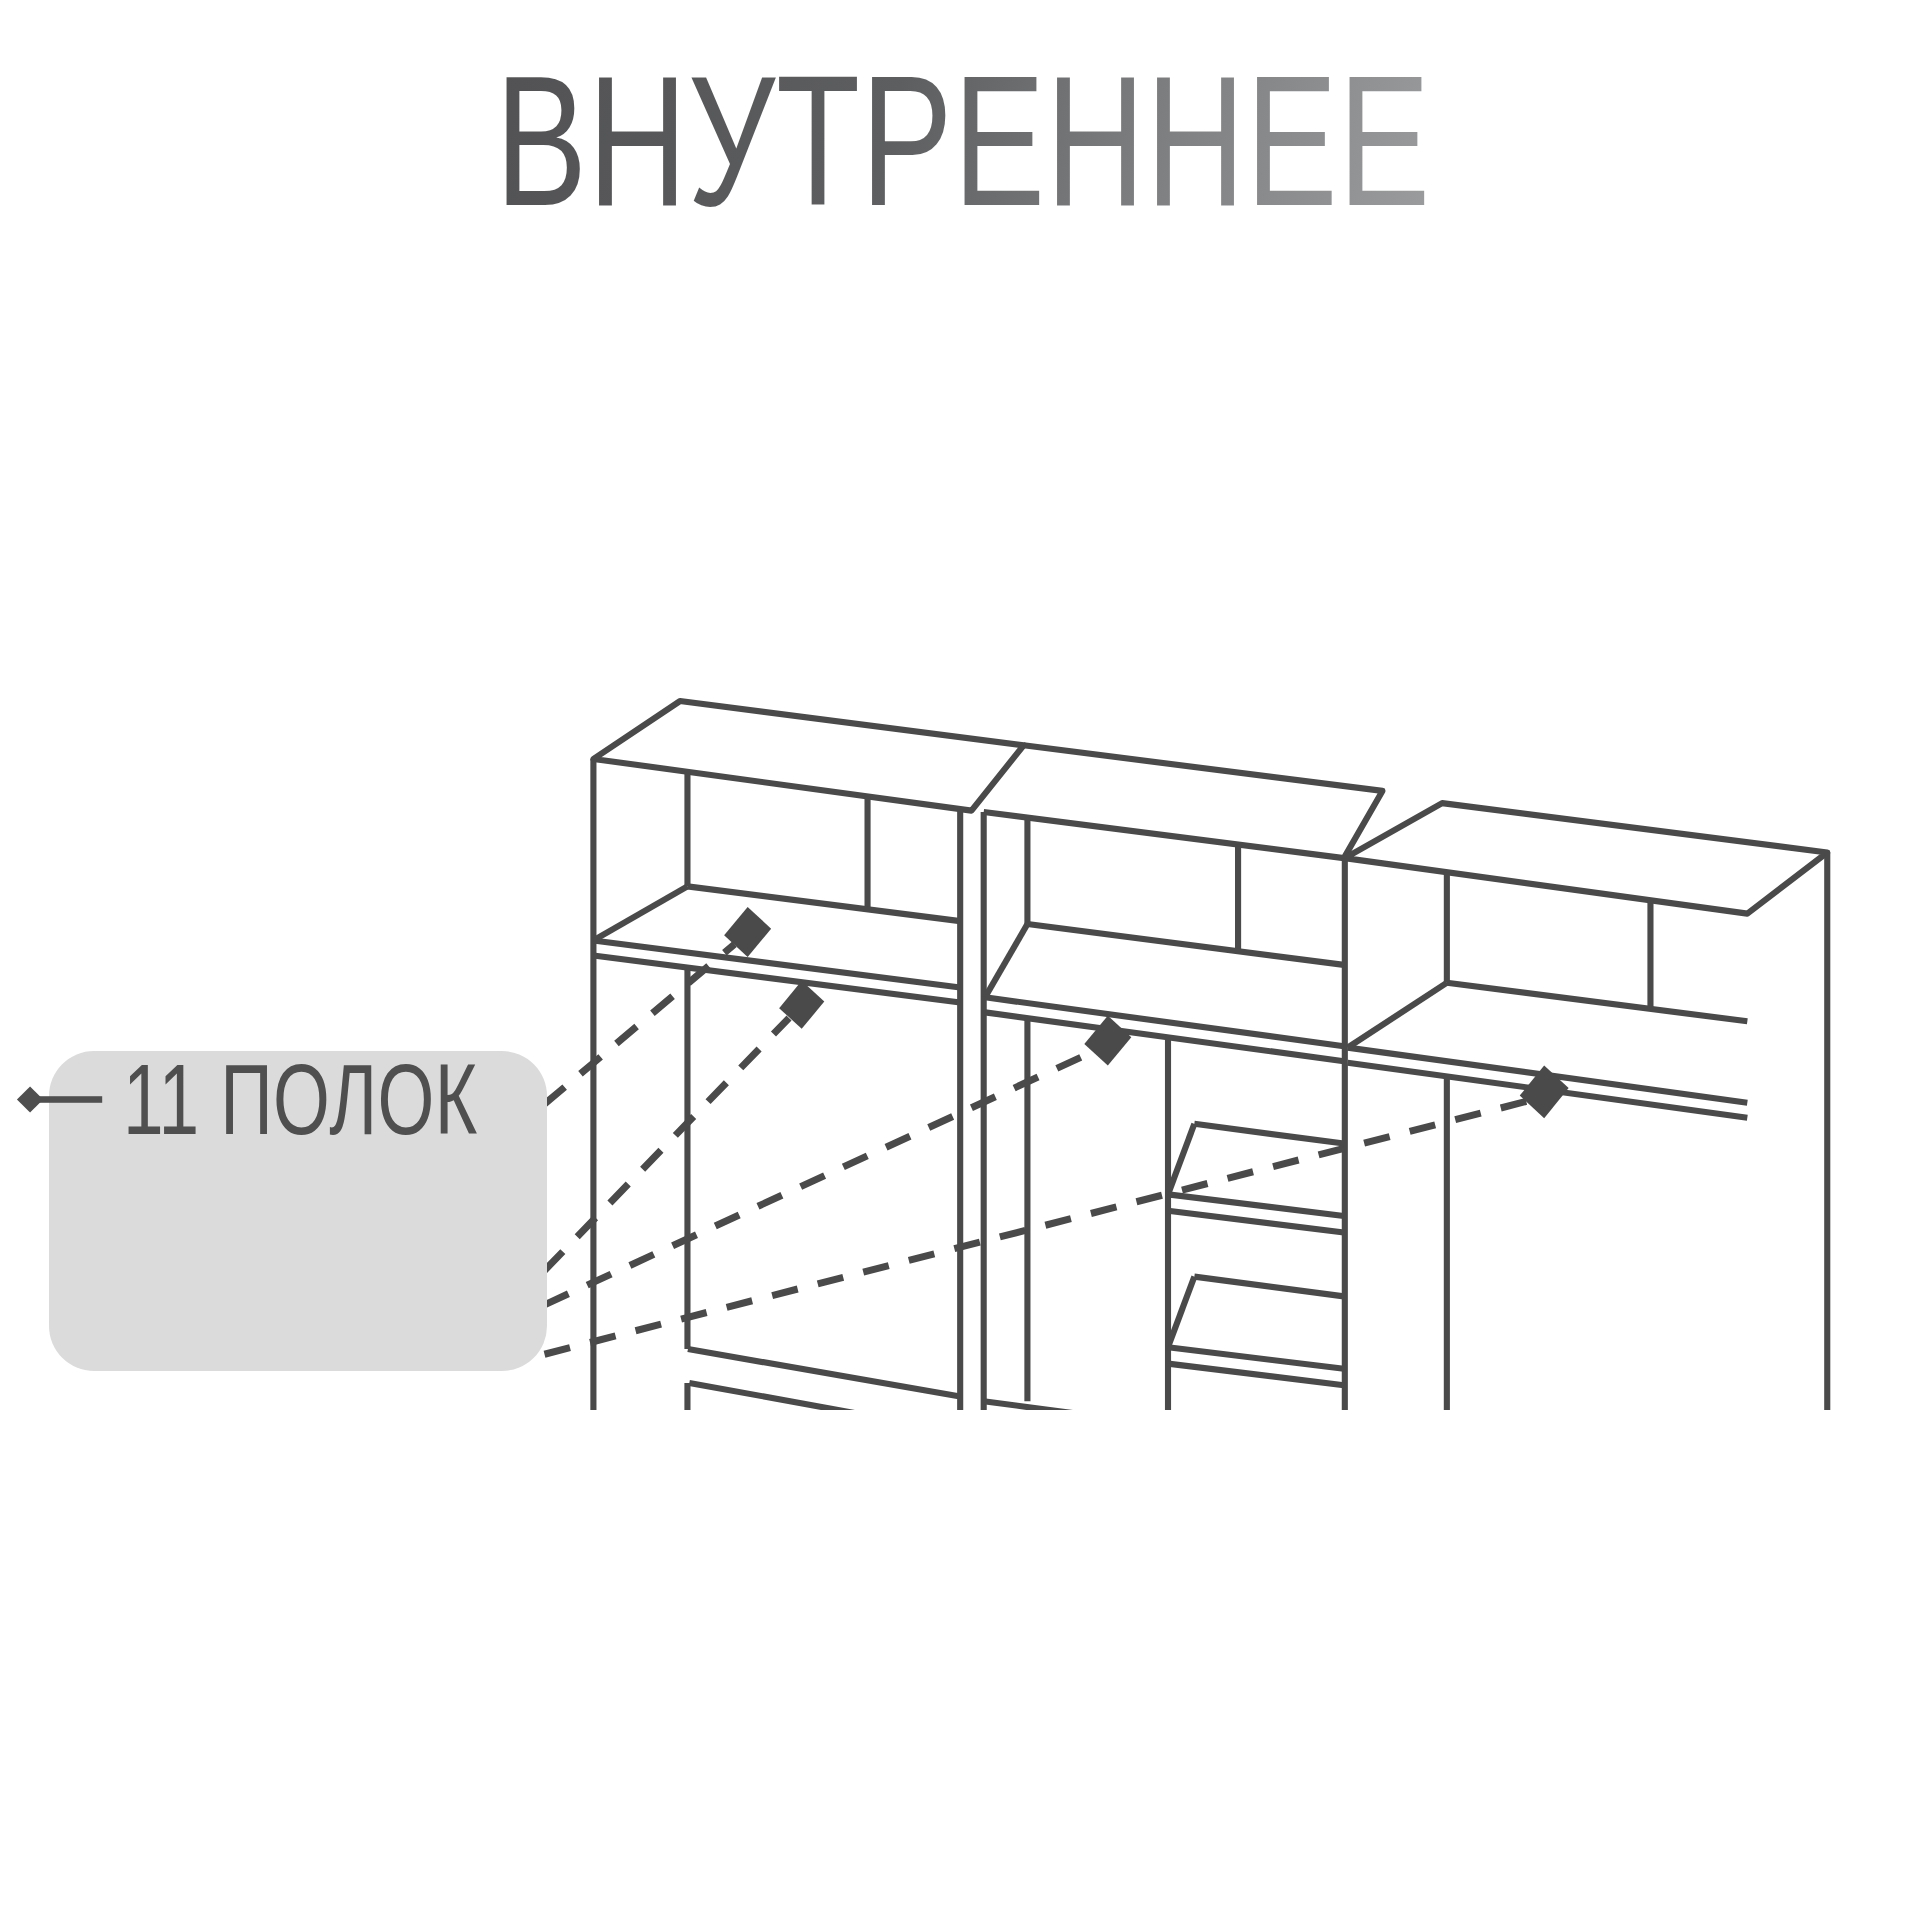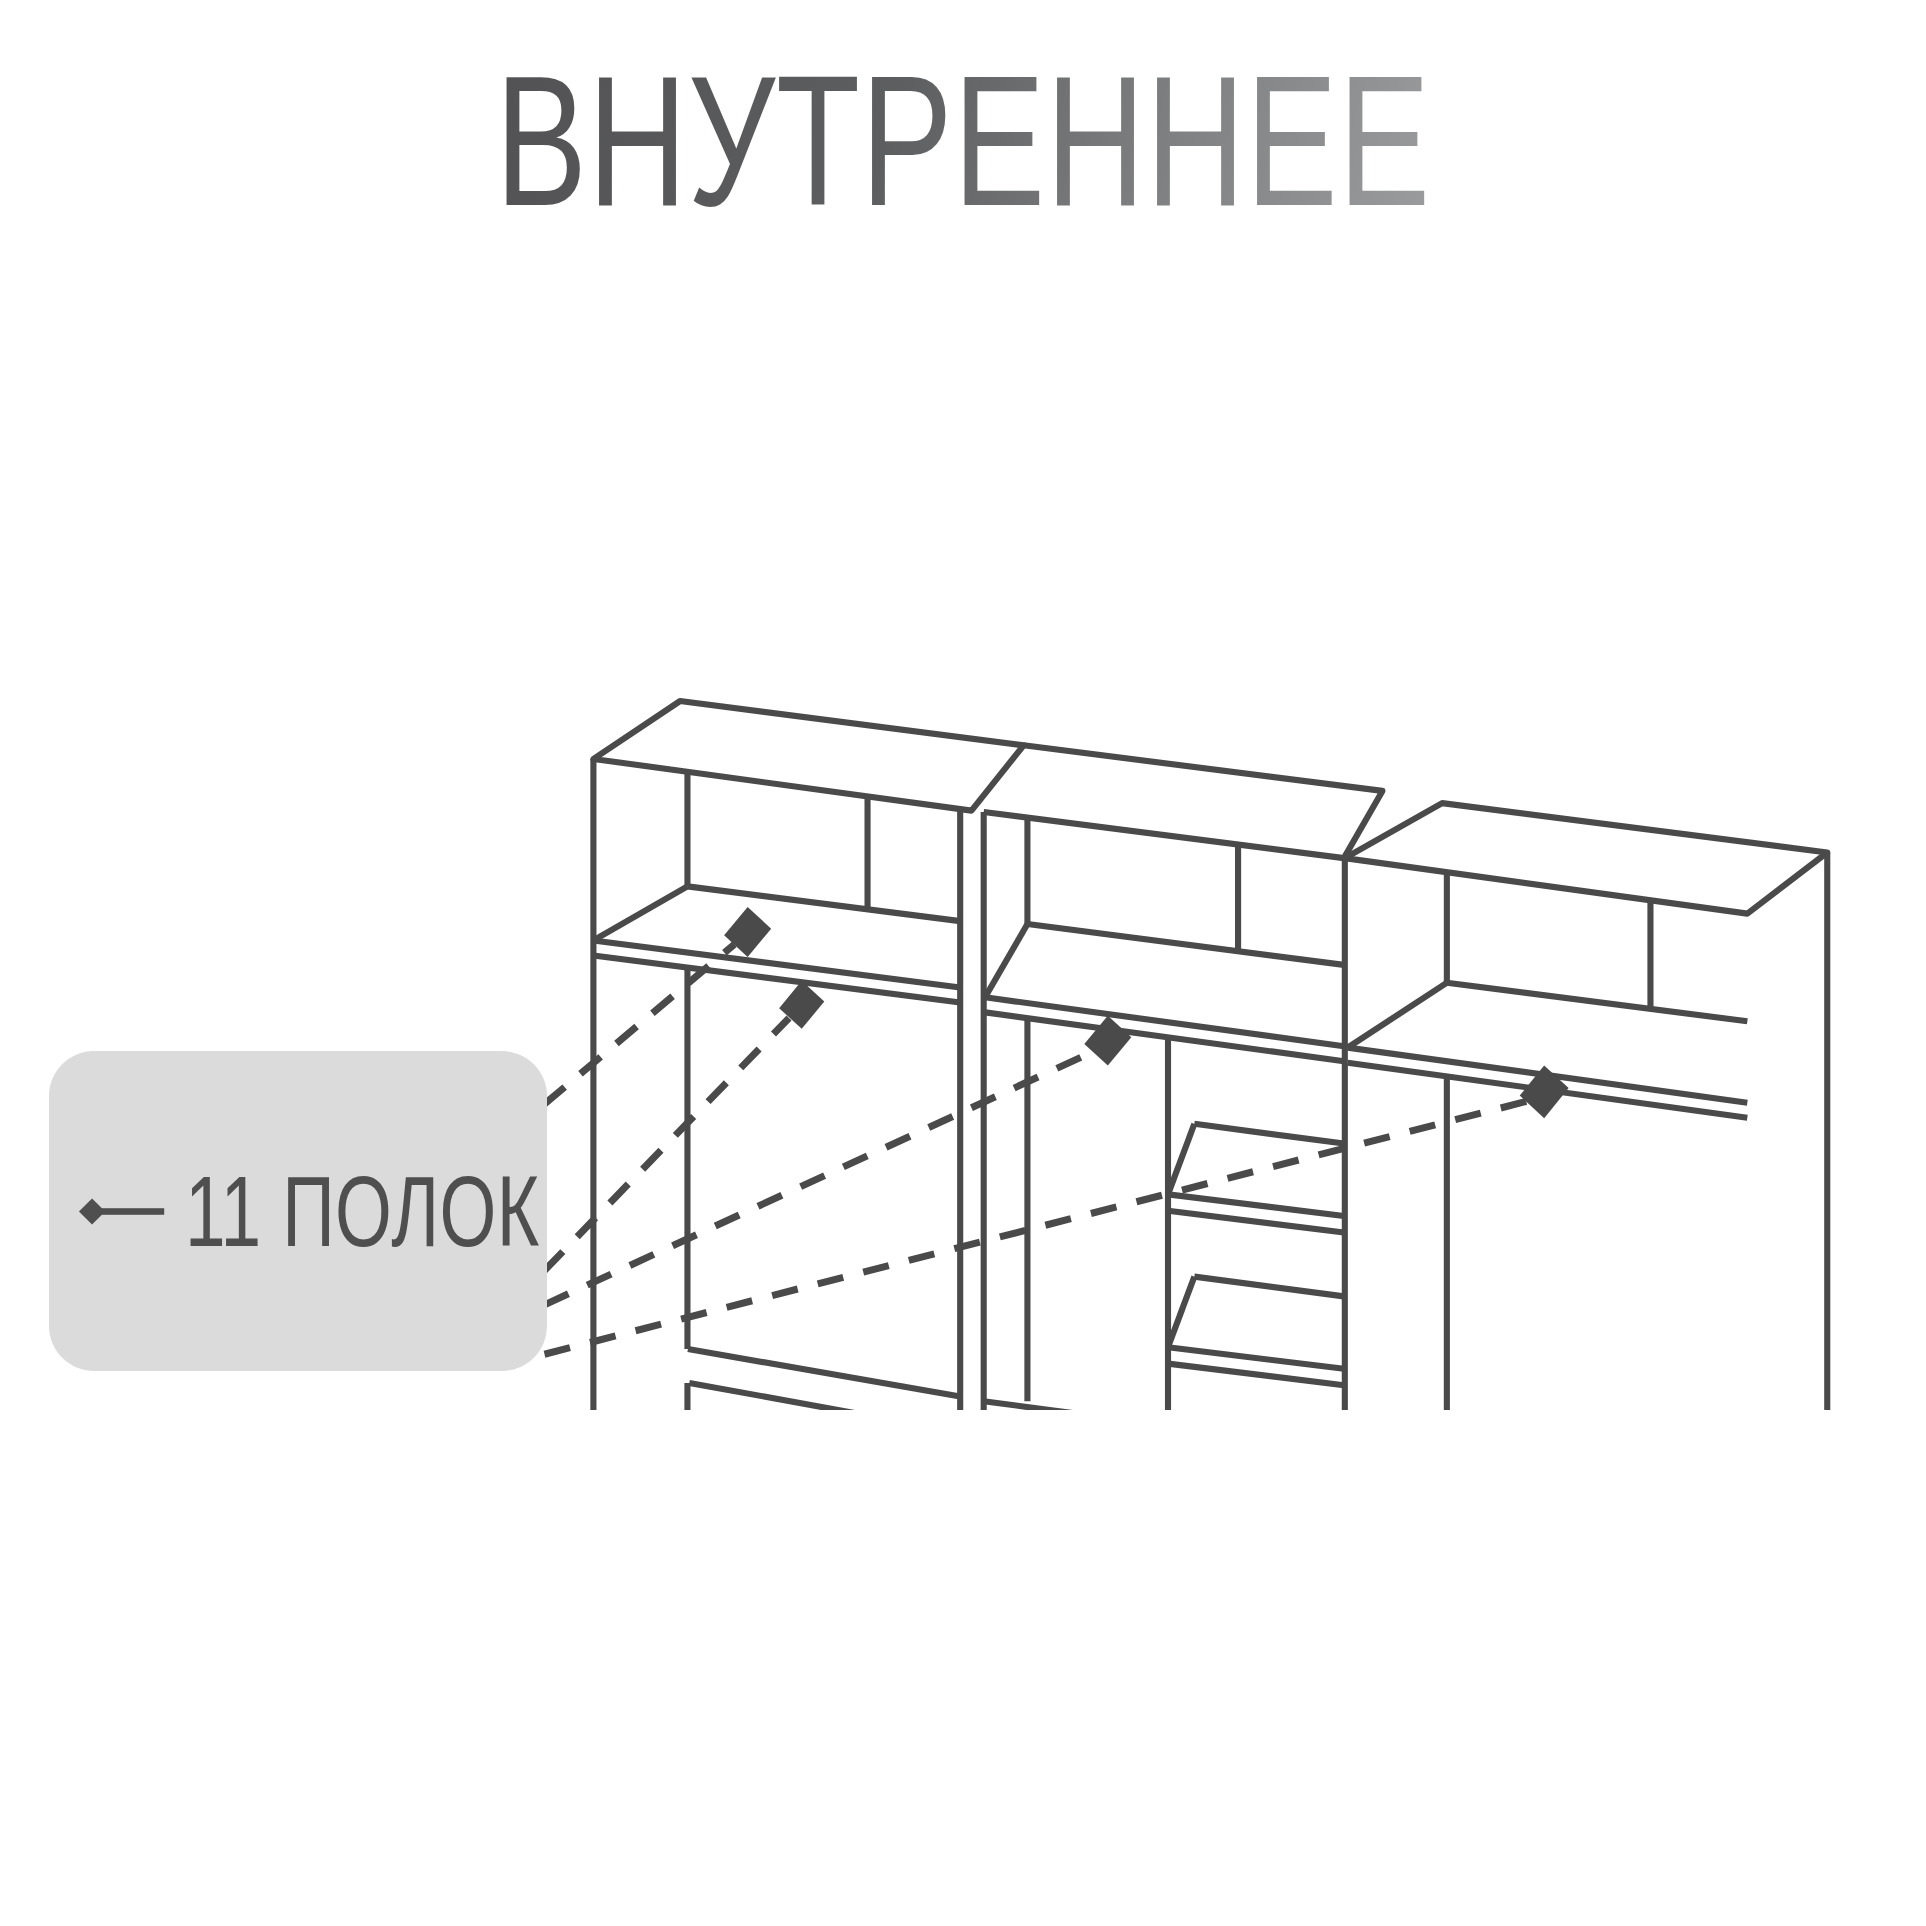--- a/index.html
+++ b/index.html
@@ -7,21 +7,21 @@
           font-family:"Liberation Sans", sans-serif;}
   
   .title{position:absolute;top:55px;left:0;width:1926px;text-align:center;line-height:0.92;}
   .title .line{display:block;white-space:nowrap;}
   .title .tspan{display:inline-block;transform:scaleX(0.74);transform-origin:50% 50%;
       font-size:186px;font-weight:400;letter-spacing:0.9px;
       background:linear-gradient(112deg,#525254 0%,#5d5e60 42%,#808183 72%,#9b9c9e 100%);
       -webkit-background-clip:text;background-clip:text;color:transparent;}
   
   .legend{position:absolute;left:49px;top:1051px;width:498px;height:320px;
-      background:#dbdbdb;border-radius:45px;display:flex;flex-direction:column;
+      background:#dbdbdb;border-radius:45px;display:flex;flex-direction:row;
       justify-content:center;gap:24px;padding:0;box-sizing:border-box;}
   .legend-row{display:flex;align-items:center;gap:18px;padding-left:29px;height:96px;}
   .legend-row svg{flex:0 0 auto;display:block;}
   .legend-label{display:inline-block;transform:scaleX(0.73);transform-origin:left center;
       font-size:100px;color:#4f4f4f;white-space:nowrap;letter-spacing:0.5px;}
   
   .art{position:absolute;left:0;top:0;}
   .art path, .art line{fill:none;stroke:#4a4a4a;stroke-width:13;stroke-linecap:butt;stroke-linejoin:round;}
   .art .dash{stroke-width:15;stroke-dasharray:56 44;}
   .art .mark{fill:#4a4a4a;stroke:none;}

